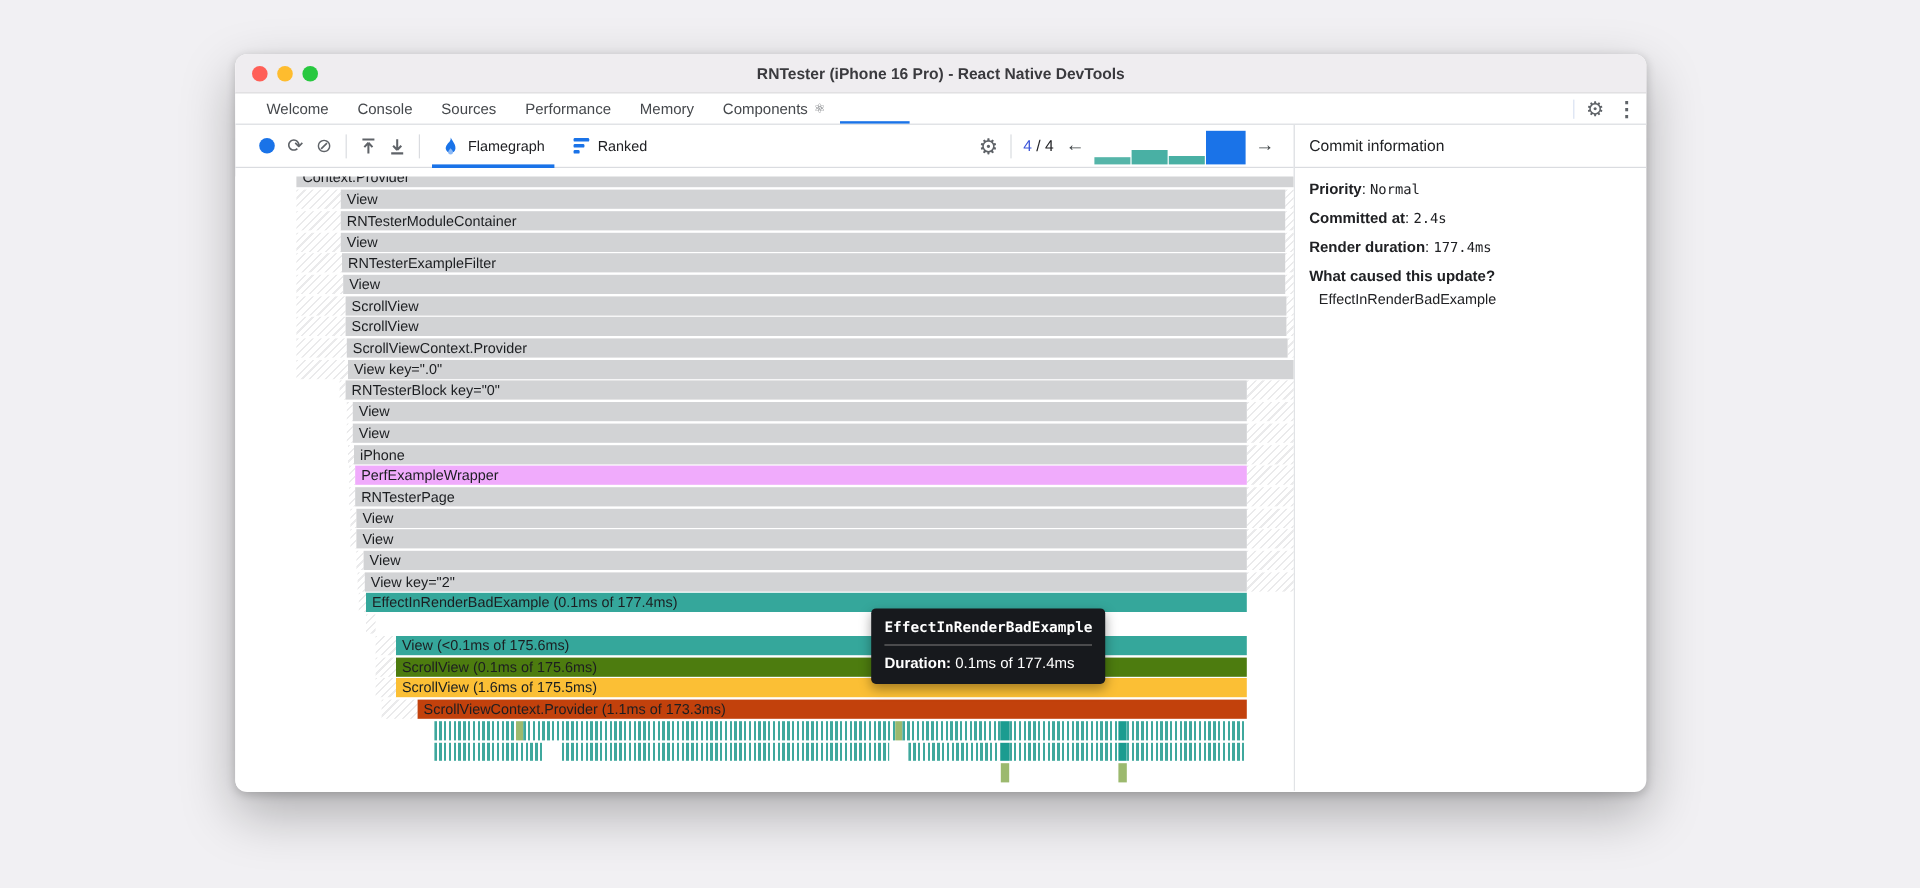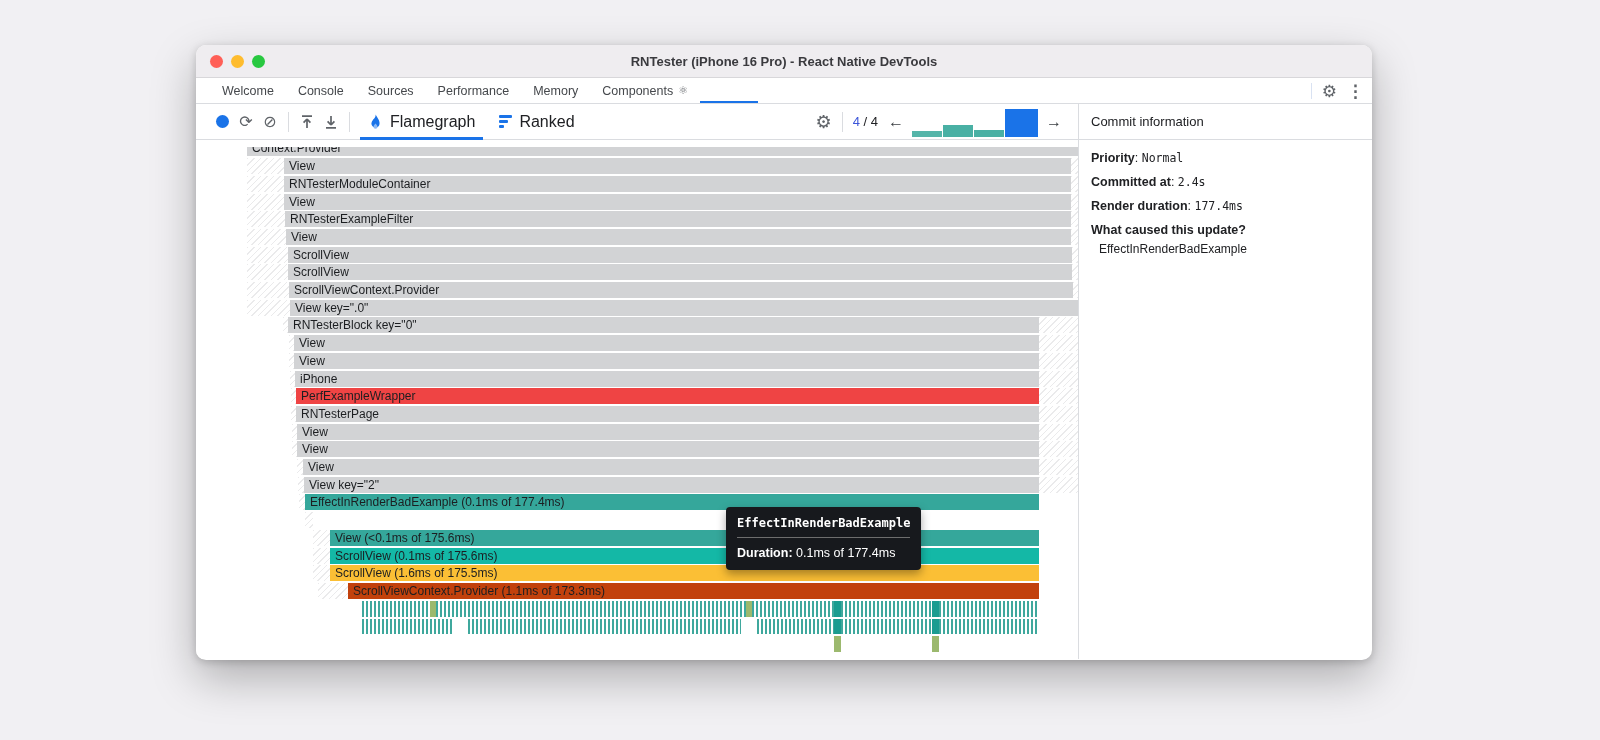--- a/index.html
+++ b/index.html
@@ -30,21 +30,21 @@
   
   .main { display:flex; height:555px; }
   .left-pane { width:882px; position:relative; }
   .right-pane { width:294px; border-left:1px solid #dadce0; }
 
   
   .toolbar { height:36px; border-bottom:1px solid #dadce0; display:flex; align-items:center; padding:0 10px 0 14px; }
   .record-dot { width:13px; height:13px; border-radius:50%; background:#1a73e8; }
   .tbtn { display:flex; align-items:center; justify-content:center; width:24px; height:24px; color:#5f6368; font-size:16px; }
   .tb-sep { width:1px; height:20px; background:#dadce0; margin:0 6px; }
-  .fr-tab { display:flex; align-items:center; gap:7px; height:36px; padding:0 12px; font-size:16px; color:#202124; position:relative; }
+  .fr-tab { display:flex; align-items:center; gap:7px; height:36px; padding:0 12px; font-size:12px; color:#202124; position:relative; }
   .fr-tab.selected::after { content:""; position:absolute; left:4px; right:4px; bottom:0; height:3px; background:#1a73e8; }
   .ranked-icon { display:flex; flex-direction:column; gap:2px; }
   .ranked-icon i { display:block; height:3px; background:#1a73e8; border-radius:1px; }
   .ranked-icon i:nth-child(1){width:13px;} .ranked-icon i:nth-child(2){width:9px;} .ranked-icon i:nth-child(3){width:5px;}
   .toolbar .spacer { flex:1; }
   .commit-count { font-size:13px; color:#202124; margin:0 4px; white-space:nowrap; }
   .commit-count .cur { color:#3b55d9; }
   .nav-arrow { font-size:16px; color:#3c4043; padding:0 6px; }
   .commit-bars { display:flex; align-items:flex-end; gap:1px; height:30px; margin:0 2px; }
   .commit-bars .cbar { width:30px; }
@@ -208,21 +208,21 @@
           <div class="hatch" style="left: 843px; top: 188.1px; width: 40px; height: 16px;"></div>
           <div class="fbar" style="left: 98px; top: 188.1px; width: 745px; height: 16px; background: rgb(210, 211, 213);">View</div>
           <div class="hatch" style="left: 93px; top: 205.8px; width: 5px; height: 16px;"></div>
           <div class="hatch" style="left: 843px; top: 205.8px; width: 40px; height: 16px;"></div>
           <div class="fbar" style="left: 98px; top: 205.8px; width: 745px; height: 16px; background: rgb(210, 211, 213);">View</div>
           <div class="hatch" style="left: 94px; top: 223.5px; width: 5px; height: 16px;"></div>
           <div class="hatch" style="left: 843px; top: 223.5px; width: 40px; height: 16px;"></div>
           <div class="fbar" style="left: 99px; top: 223.5px; width: 744px; height: 16px; background: rgb(210, 211, 213);">iPhone</div>
           <div class="hatch" style="left: 95px; top: 241.2px; width: 5px; height: 16px;"></div>
           <div class="hatch" style="left: 843px; top: 241.2px; width: 40px; height: 16px;"></div>
-          <div class="fbar" style="left: 100px; top: 241.2px; width: 743px; height: 16px; background: #ef4444;">PerfExampleWrapper</div>
+          <div class="fbar" style="left: 100px; top: 241.2px; width: 743px; height: 16px; background: #f0abfc;">PerfExampleWrapper</div>
           <div class="hatch" style="left: 95px; top: 258.9px; width: 5px; height: 16px;"></div>
           <div class="hatch" style="left: 843px; top: 258.9px; width: 40px; height: 16px;"></div>
           <div class="fbar" style="left: 100px; top: 258.9px; width: 743px; height: 16px; background: rgb(210, 211, 213);">RNTesterPage</div>
           <div class="hatch" style="left: 96px; top: 276.6px; width: 5px; height: 16px;"></div>
           <div class="hatch" style="left: 843px; top: 276.6px; width: 40px; height: 16px;"></div>
           <div class="fbar" style="left: 101px; top: 276.6px; width: 742px; height: 16px; background: rgb(210, 211, 213);">View</div>
           <div class="hatch" style="left: 96px; top: 294.3px; width: 5px; height: 16px;"></div>
           <div class="hatch" style="left: 843px; top: 294.3px; width: 40px; height: 16px;"></div>
           <div class="fbar" style="left: 101px; top: 294.3px; width: 742px; height: 16px; background: rgb(210, 211, 213);">View</div>
           <div class="hatch" style="left: 101px; top: 312px; width: 6px; height: 16px;"></div>
@@ -230,21 +230,21 @@
           <div class="fbar" style="left: 107px; top: 312px; width: 736px; height: 16px; background: rgb(210, 211, 213);">View</div>
           <div class="hatch" style="left: 102px; top: 329.7px; width: 6px; height: 16px;"></div>
           <div class="hatch" style="left: 843px; top: 329.7px; width: 40px; height: 16px;"></div>
           <div class="fbar" style="left: 108px; top: 329.7px; width: 735px; height: 16px; background: rgb(210, 211, 213);">View key="2"</div>
           <div class="hatch" style="left: 103px; top: 347.4px; width: 6px; height: 16px;"></div>
           <div class="fbar" style="left: 109px; top: 347.4px; width: 734px; height: 16px; background: rgb(53, 167, 155);">EffectInRenderBadExample (0.1ms of 177.4ms)</div>
           <div class="hatch" style="left: 109px; top: 365.1px; width: 8px; height: 16px;"></div>
           <div class="hatch" style="left: 117px; top: 382.8px; width: 17px; height: 16px;"></div>
           <div class="fbar" style="left: 134px; top: 382.8px; width: 709px; height: 16px; background: rgb(53, 167, 155);">View (&lt;0.1ms of 175.6ms)</div>
           <div class="hatch" style="left: 117px; top: 400.5px; width: 17px; height: 16px;"></div>
-          <div class="fbar" style="left: 134px; top: 400.5px; width: 709px; height: 16px; background: #14b8a6;">ScrollView (0.1ms of 175.6ms)</div>
+          <div class="fbar" style="left: 134px; top: 400.5px; width: 709px; height: 16px; background: #4d7c0f;">ScrollView (0.1ms of 175.6ms)</div>
           <div class="hatch" style="left: 117px; top: 418.2px; width: 17px; height: 16px;"></div>
           <div class="fbar" style="left: 134px; top: 418.2px; width: 709px; height: 16px; background: rgb(251, 191, 53);">ScrollView (1.6ms of 175.5ms)</div>
           <div class="hatch" style="left: 122px; top: 435.9px; width: 30px; height: 16px;"></div>
           <div class="fbar" style="left: 152px; top: 435.9px; width: 691px; height: 16px; background: #c2410c;">ScrollViewContext.Provider (1.1ms of 173.3ms)</div>
           <div class="sseg s" style="left: 166px; top: 454px; width: 68px; height: 15.5px;"></div>
           <div class="sseg o" style="left: 234px; top: 454px; width: 6px; height: 15.5px;"></div>
           <div class="sseg s" style="left: 240px; top: 454px; width: 310px; height: 15.5px;"></div>
           <div class="sseg o" style="left: 550px; top: 454px; width: 6px; height: 15.5px;"></div>
           <div class="sseg s" style="left: 556px; top: 454px; width: 82px; height: 15.5px;"></div>
           <div class="sseg d" style="left: 638px; top: 454px; width: 7px; height: 15.5px;"></div>

